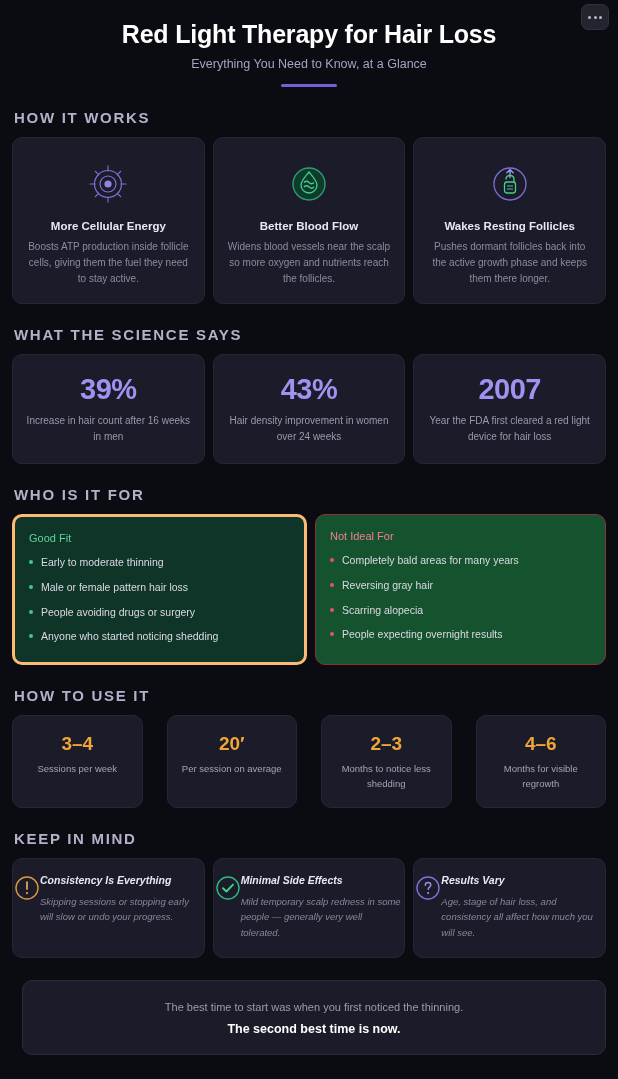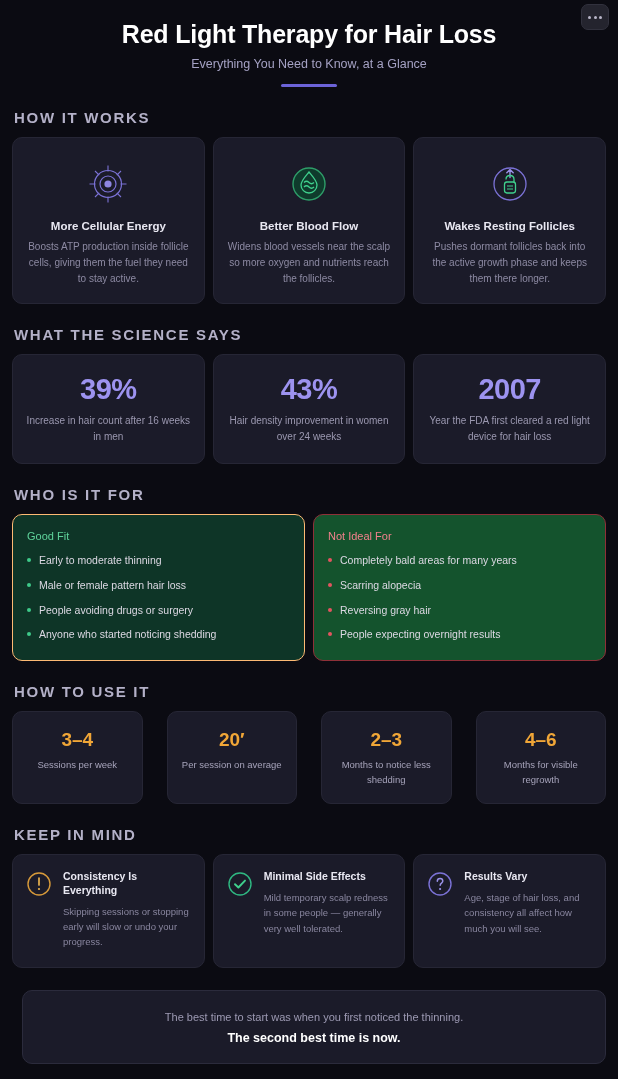--- a/index.html
+++ b/index.html
@@ -56,21 +56,21 @@
 
   
   .stat{ padding:20px 10px 18px; text-align:center; }
   .stat .v{ font-size:29px; font-weight:700; color:#9d93f0; line-height:1; letter-spacing:-0.5px; }
   .stat p{ margin-top:9px; font-size:10px; line-height:1.6; color:#9b98b0; }
 
   
   .grid2{ display:flex; gap:8px; }
   .grid2 > *{ flex:1 1 0; min-width:0; }
   .fit{ border-radius:10px; padding:15px 14px 18px; }
-  .fit.good{ background:#0e3527; border:1px solid #fdba74; }
+  .fit.good{ background:#0e3527; border:3px solid #fdba74; }
   .fit.bad{ background:#14532d; border:1px solid #8e3038; }
   .fit h3{ font-size:11px; font-weight:400; margin-bottom:12px; }
   .fit.good h3{ color:#5fd49b; }
   .fit.bad h3{ color:#f2808c; }
   .fit ul{ list-style:none; }
   .fit li{
     display:flex; align-items:flex-start; gap:8px;
     font-size:10.5px; line-height:1.3; color:#ddd9e4; margin-bottom:11px;
   }
   .fit li:last-child{ margin-bottom:0; }
@@ -79,21 +79,21 @@
   .fit.bad  .dot{ background:#e4545f; }
 
   
   .grid4{ display:flex; gap:24px; }
   .grid4 > *{ flex:1 1 0; min-width:0; }
   .use{ padding:18px 8px 16px; text-align:center; }
   .use .v{ font-size:19px; font-weight:700; color:#f0a637; line-height:1; }
   .use p{ margin-top:9px; font-size:9.5px; line-height:1.55; color:#a6a3ba; }
 
   
-  .kim{ padding:15px 13px 17px; display:flex; gap:11px; align-items:flex-start; }
+  .kim{ padding:15px 1px 17px; display:flex; gap:0; align-items:flex-start;font-style:italic; }
   .kim .ico{ flex:0 0 auto; margin-top:1px; }
   .kim h3{ font-size:10.5px; font-weight:700; color:#e9e8f2; line-height:1.3; margin-bottom:6px; }
   .kim p{ font-size:9.5px; line-height:1.62; color:#89869f; }
 
   
   .footer{
     margin-top:22px; background:#1b1b29; border:1px solid #2b2b3c;
     border-radius:10px; padding:18px 14px; text-align:center;margin-left:10px;
   }
   .footer .l1{ font-size:11px; color:#9d9ab3; line-height:1.5; }
@@ -206,25 +206,25 @@
       </div>
       <div class="fit bad">
         <h3>Not Ideal For</h3>
         <ul>
           <li>
               <span class="dot"></span>
               <span>Completely bald areas for many years</span>
             </li>
           <li>
               <span class="dot"></span>
+              <span>Reversing gray hair</span>
+            </li>
+          <li>
+              <span class="dot"></span>
               <span>Scarring alopecia</span>
-            </li>
-          <li>
-              <span class="dot"></span>
-              <span>Reversing gray hair</span>
             </li>
           <li>
               <span class="dot"></span>
               <span>People expecting overnight results</span>
             </li>
         </ul>
       </div>
     </div>
   </div>
 

